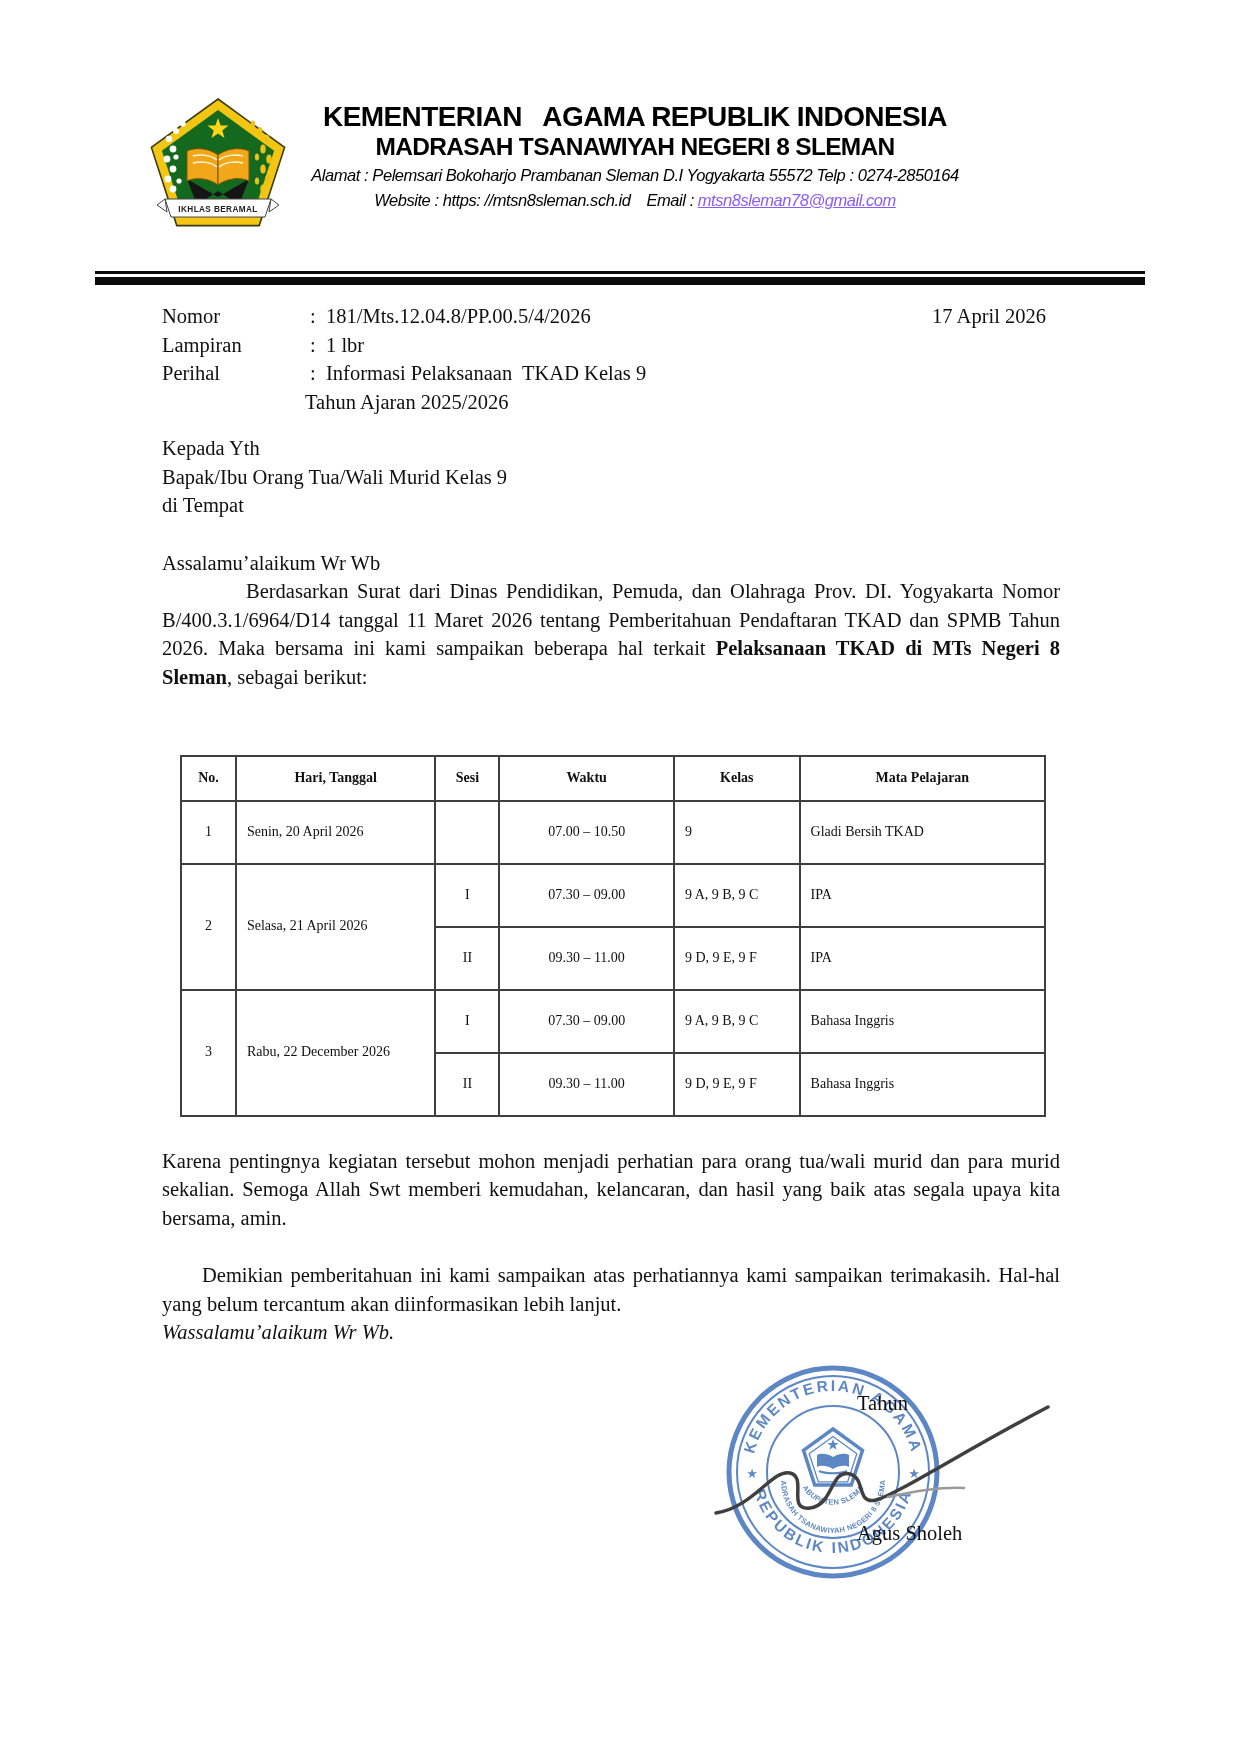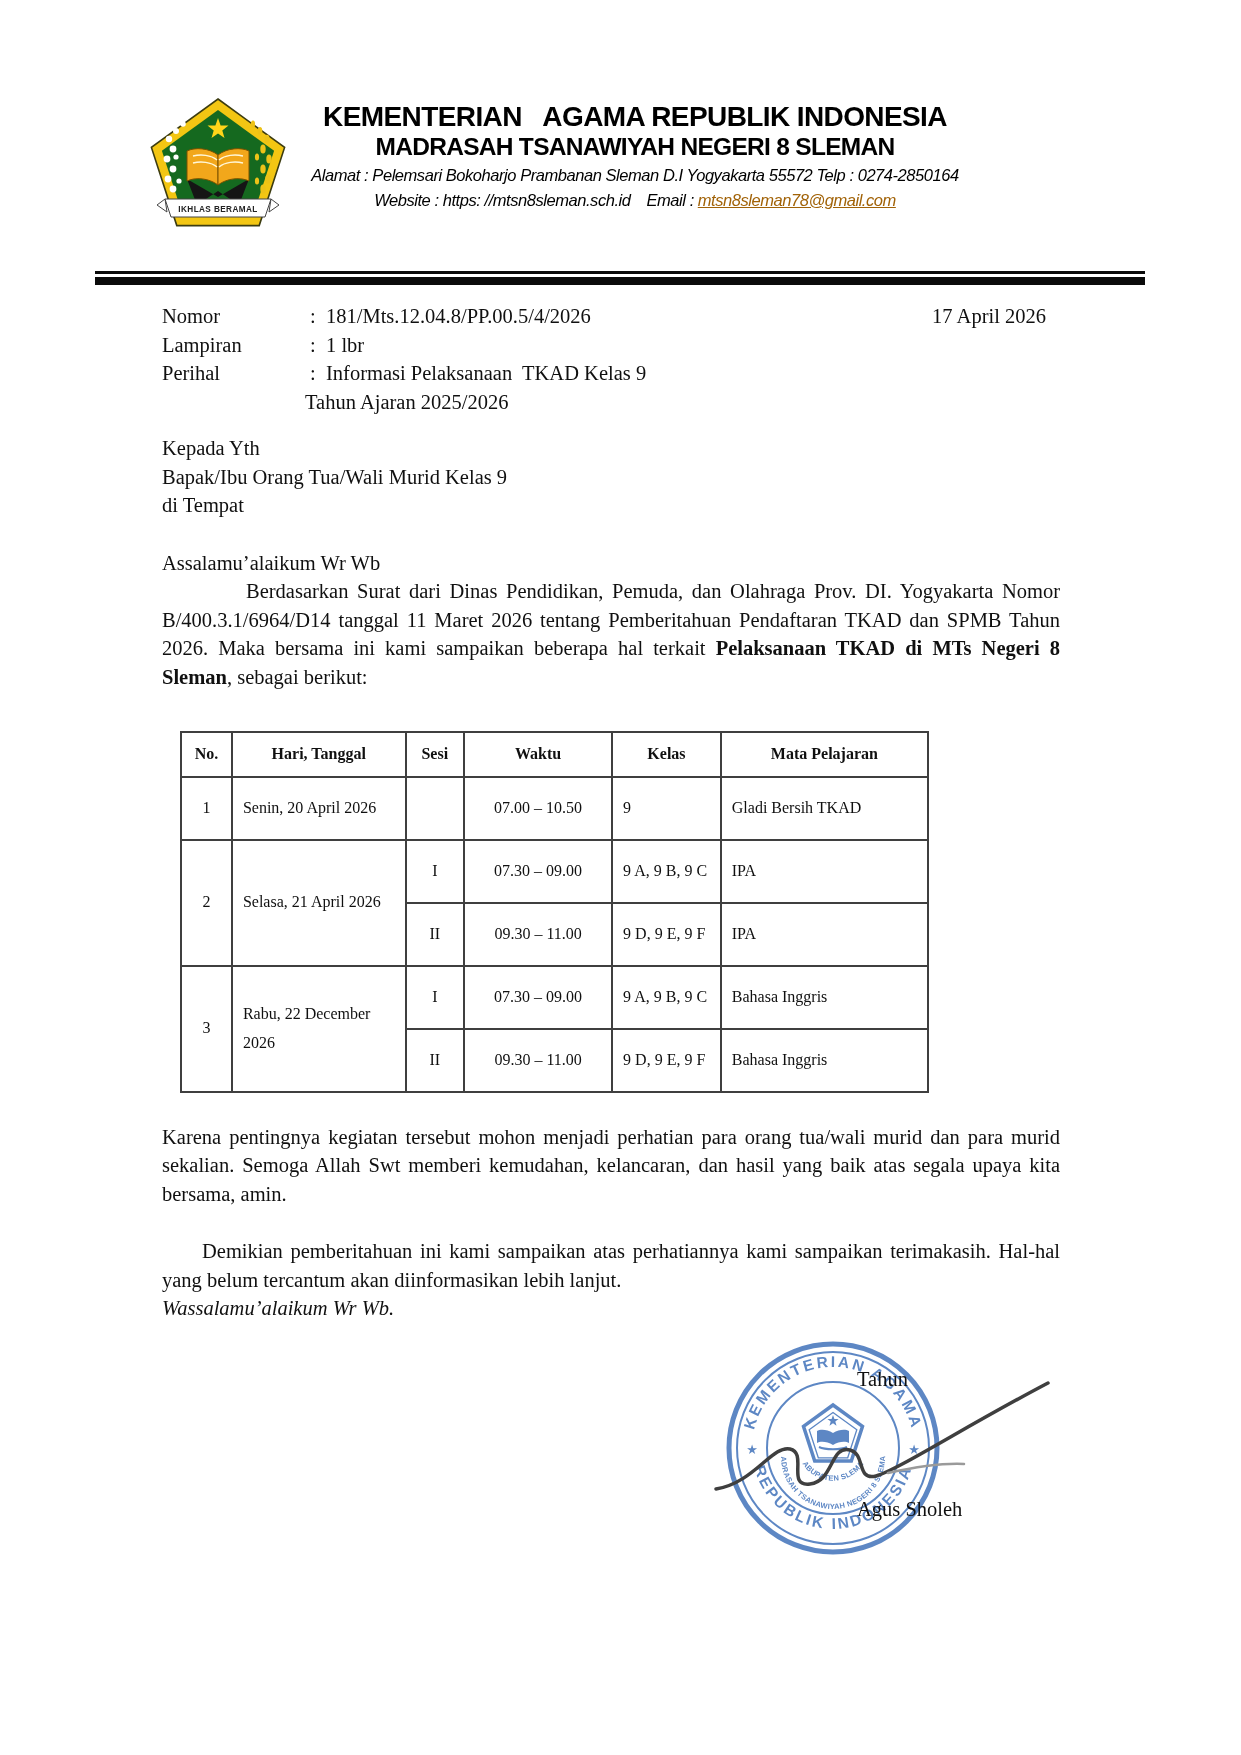--- a/index.html
+++ b/index.html
@@ -12,39 +12,39 @@
   .letterhead { position:relative; height:248px; }
   .logo { position:absolute; left:143px; top:93px; width:150px; height:146px; }
   .lh-text {
     position:absolute; left:252px; top:100px; width:766px; text-align:center;
     font-family:"Liberation Sans","DejaVu Sans",sans-serif; color:#000;
   }
   .lh1 { font-size:28px; font-weight:bold; letter-spacing:-0.6px; line-height:1.18; white-space:pre-wrap; }
   .lh2 { font-size:24.5px; font-weight:bold; letter-spacing:-0.7px; line-height:1.12; }
   .lh3 { font-size:24.5px; font-weight:bold; letter-spacing:-0.7px; line-height:1.14; }
   .lh4 { font-size:16.5px; letter-spacing:-0.45px; margin-top:4px; line-height:1.28;font-style:italic; }
-  .email-link { text-decoration:underline; color:#a16207; cursor:pointer; margin-left:4px; }
+  .email-link { text-decoration:underline; color:#8b5cf6; cursor:pointer; margin-left:4px; }
   .sp3 { display:inline-block; width:16px; }
   .rule-thin  { height:3px; background:#0b0b0b; margin:23px 96px 3px 95px; }
   .rule-thick { height:8px; background:#0b0b0b; margin:0 96px 0 95px; }
   
   .content { margin-left:162px; margin-right:181px; font-size:20.5px; line-height:28.5px; }
   .meta { position:relative; margin-top:17px; }
   .meta-row { display:flex; }
   .meta-label { width:148px; flex:none; }
   .meta-colon { width:16px; flex:none; }
   .meta-value { white-space:pre-wrap; }
   .meta-date { position:absolute; right:14px; top:0; }
   .meta-cont { margin-left:143px; }
   .recipient { margin-top:18px; }
   .salutation { margin-top:29px; }
   .para1 { text-align:justify; text-indent:84px; }
   .para1 b { font-weight:bold; }
   
-  table.schedule { border-collapse:collapse; margin:40px 0 0 18px; width:749px; font-size:16px; line-height:28.5px; }
+  table.schedule { border-collapse:collapse; margin:64px 0 0 18px; width:866px; font-size:14px; line-height:28.5px; }
   .schedule th, .schedule td { border:2px solid #3f3f3f; vertical-align:middle; }
   .schedule th { font-weight:bold; text-align:center; padding:7px 6px; }
   .schedule td { padding:3px 10px; height:63px; }
   .td-c { text-align:center; }
   
   .para2 { margin-top:30px; text-align:justify; }
   .para3 { margin-top:29px; text-align:justify; text-indent:40px; }
   .closing-sal { font-style:italic; }
   
   .sigblock { position:relative; height:400px; }

